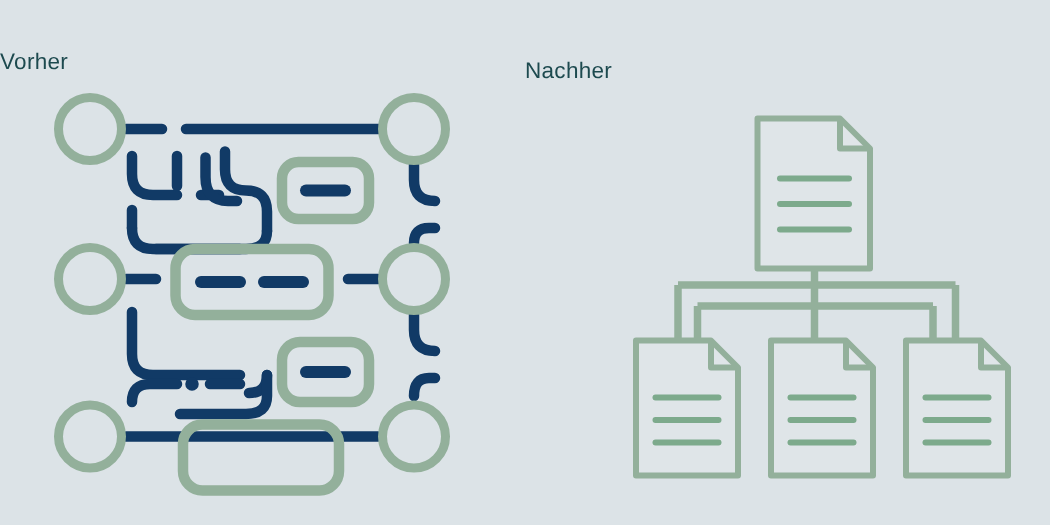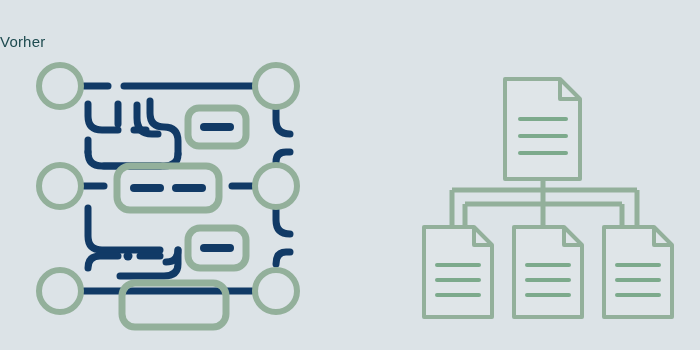--- a/index.html
+++ b/index.html
@@ -118,20 +118,21 @@
           <path d="M 204 127 H 230"></path>
           <path d="M 134 188 H 160"></path>
           <path d="M 176 188 H 202"></path>
           <path d="M 204 248 H 230"></path>
         </g>
       </g>
     </svg>
   </div>
 
   <div class="panel" id="panel-after">
+    <div class="panel-title" id="title-after">Nachher</div>
 
     <svg class="diagram" id="diagram-after" viewBox="350 0 350 350">
 
       <g fill="none" stroke="#93b09b" stroke-width="5" stroke-linecap="butt">
 
         <path d="M 543 176 V 232"></path>
 
         <path d="M 452 190 H 637"></path>
         <path d="M 452 190 V 232"></path>
         <path d="M 637 190 V 232"></path>

